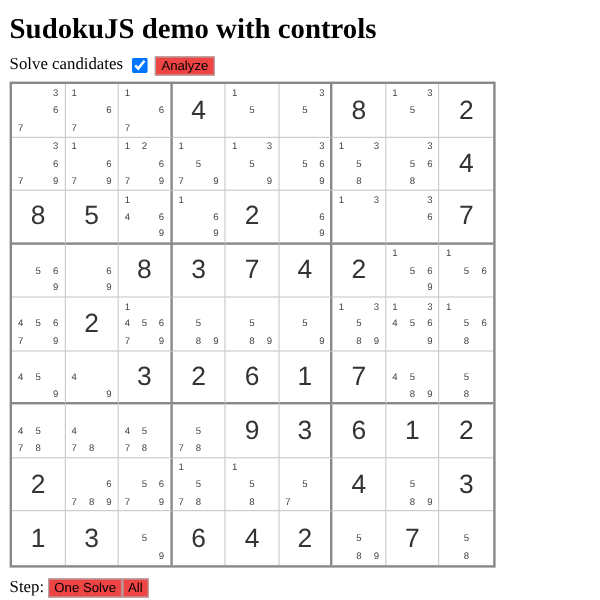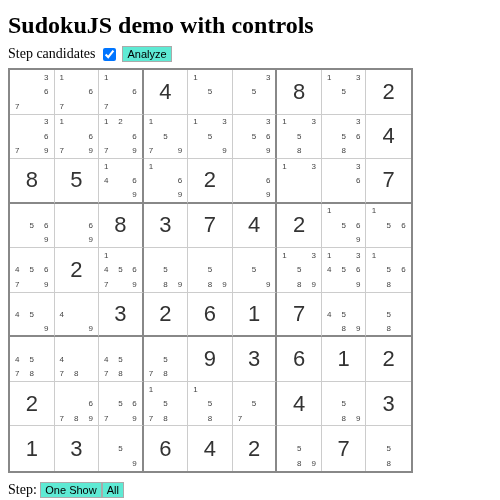--- a/index.html
+++ b/index.html
@@ -20,21 +20,21 @@
     font-size: 14px;
     margin-bottom: 4px;
   }
   .controls-top input[type=checkbox] {
     vertical-align: middle;
   }
   button {
     font-family: Arial, sans-serif;
     font-size: 11px;
     padding: 1px 4px;
-    background: #5eead4;
+    background: #ef4444;
     border: 1px solid #aaa;
     cursor: pointer;
   }
   .board {
     border: 2px solid #888;
     display: grid;
     grid-template-columns: repeat(9, 1fr);
     grid-template-rows: repeat(9, 1fr);
     width: 405px;
     height: 405px;
@@ -81,21 +81,21 @@
     font-size: 14px;
     line-height: 1.5;
   }
 </style>
 </head>
 <body>
 
 <h1>SudokuJS demo with controls</h1>
 
 <div class="controls-top">
-  <span>Step candidates</span>
+  <span>Solve candidates</span>
   <input type="checkbox" checked="" style="">
   <button>Analyze</button>
 </div>
 
 <div class="board" id="board">
     <div class="cell">
       <div class="cands">
         <div class="cand"></div>
         <div class="cand"></div>
         <div class="cand">3</div>
@@ -814,16 +814,16 @@
         <div class="cand"></div>
         <div class="cand"></div>
         <div class="cand">8</div>
         <div class="cand"></div>
       </div>
     </div>
   </div>
 
 <div class="bottom">
   <span>Step:</span>
-  <button>One Show</button><button>All</button><br>
+  <button>One Solve</button><button>All</button><br>
   
   
 </div>
 
 </body></html>

